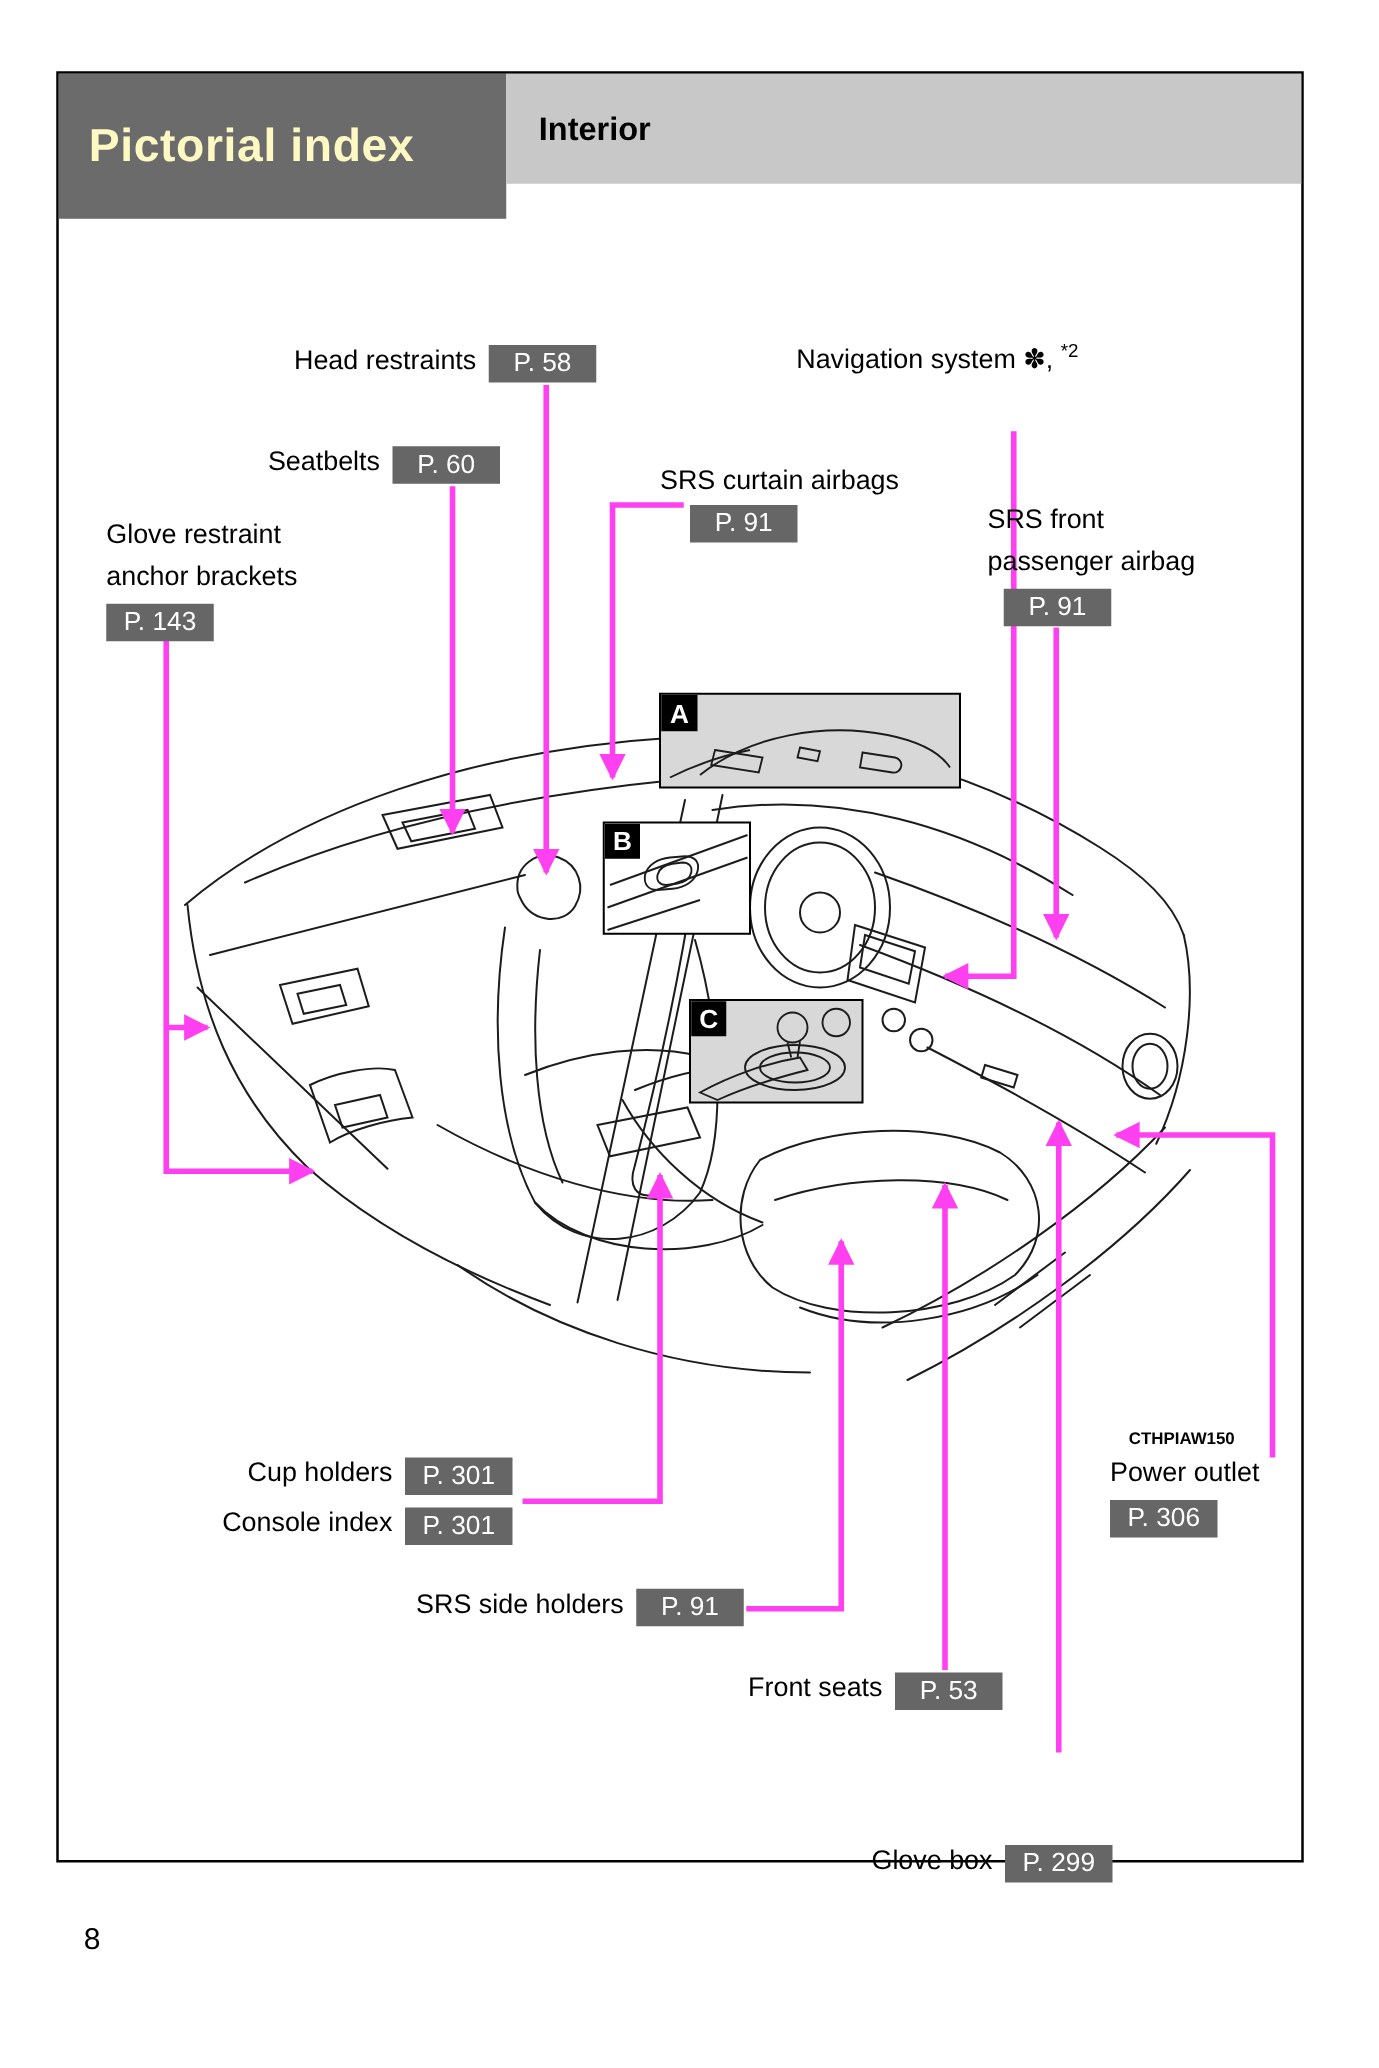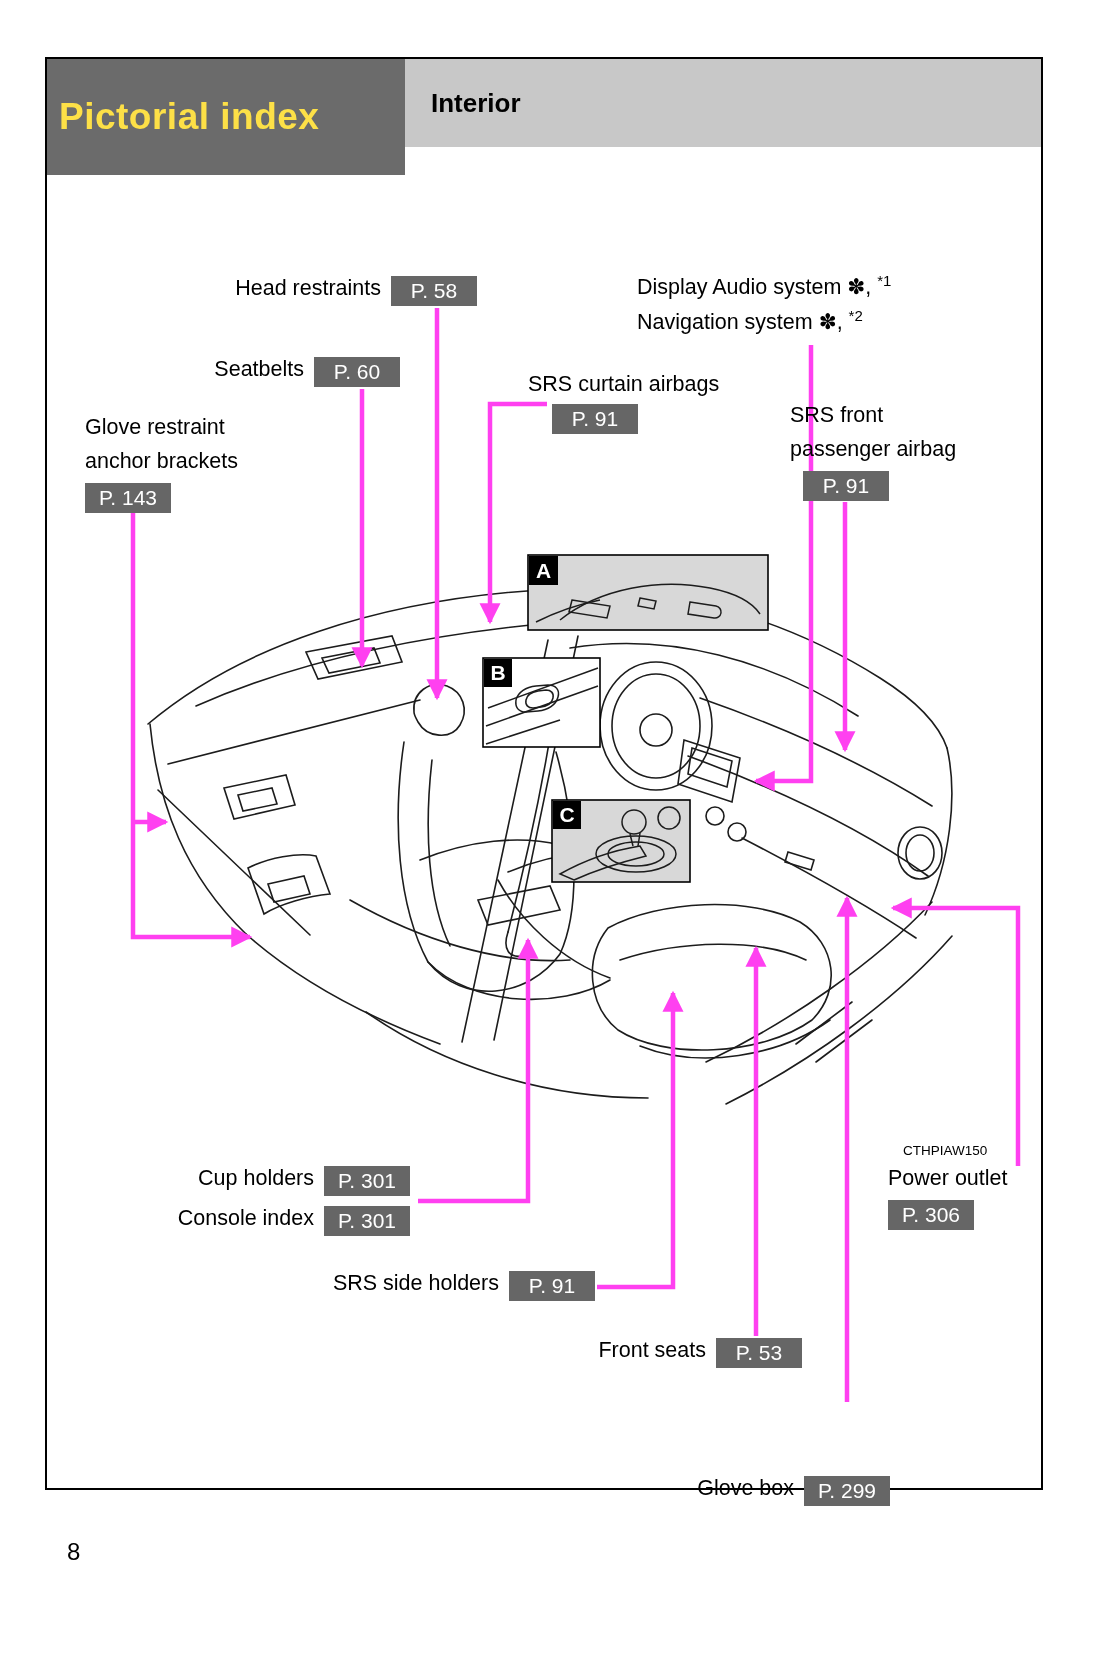--- a/index.html
+++ b/index.html
@@ -2,32 +2,32 @@
 <html><head>
 <meta charset="utf-8">
 <style>
   html,body{margin:0;padding:0;background:#fff;}
   .screen{position:relative;width:1103px;height:1654px;background:#fff;overflow:hidden;
           font-family:"Liberation Sans",sans-serif;color:#000;}
   .content-border{position:absolute;left:45px;top:57px;width:998px;height:1433px;
           border:2px solid #000;box-sizing:border-box;background:#fff;}
   .hdr-dark{position:absolute;left:47px;top:59px;width:358px;height:116px;background:#6b6b6b;
           display:flex;align-items:center;}
-  .hdr-dark span{color:#fde047;font-size:37px;font-weight:bold;padding-left:12px;letter-spacing:.5px;}
+  .hdr-dark span{color:#fef9c3;font-size:37px;font-weight:bold;padding-left:24px;letter-spacing:.5px;}
   .hdr-light{position:absolute;left:405px;top:59px;width:636px;height:88px;background:#c8c8c8;
           display:flex;align-items:center;}
   .hdr-light span{color:#000;font-size:26px;font-weight:bold;padding-left:26px;}
   .lrow{position:absolute;display:flex;align-items:flex-start;gap:10px;height:30px;
         font-size:21.5px;white-space:nowrap;}
   .badge{display:inline-block;background:#666;color:#fff;font-size:21px;height:30px;
          line-height:30px;text-align:center;min-width:86px;padding:0 4px;box-sizing:border-box;}
   .lblock{position:absolute;font-size:21.5px;line-height:34px;white-space:nowrap;}
   .lblock .badge{margin-top:5px;}
   sup{font-size:15px;vertical-align:super;line-height:0;}
-  .figcode{position:absolute;font-size:13.5px;font-weight:normal;letter-spacing:0px;}
+  .figcode{position:absolute;font-size:13.5px;font-weight:bold;letter-spacing:0px;}
   .pagenum{position:absolute;left:67px;top:1538px;font-size:24px;}
   svg text.chip{fill:#fff;font-family:"Liberation Sans",sans-serif;font-weight:bold;font-size:21px;}
 </style>
 </head>
 <body>
 
 <div class="screen">
   <div class="content-border"></div>
 
   <div class="hdr-dark">
@@ -166,21 +166,20 @@
     <div>anchor brackets</div>
     <span class="badge">P. 143</span>
   </div>
 
   <div class="lblock" style="left:528px;top:371px;line-height:26px;">
     <div>SRS curtain airbags</div>
     <span class="badge" style="margin-left:24px;margin-top:7px;">P. 91</span>
   </div>
 
   <div class="lblock" style="left:637px;top:270px;line-height:35px;">
-    <div><span>Display Audio system ✽, </span><sup>*1</sup></div>
     <div><span>Navigation system ✽, </span><sup>*2</sup></div>
   </div>
 
   <div class="lblock" style="left:790px;top:398px;">
     <div>SRS front</div>
     <div>passenger airbag</div>
     <span class="badge" style="margin-left:13px;">P. 91</span>
   </div>
 
   <div class="lrow" style="top:1166px;right:693px;">

